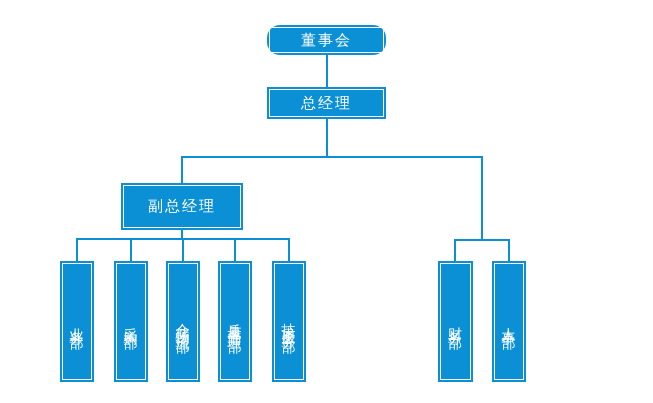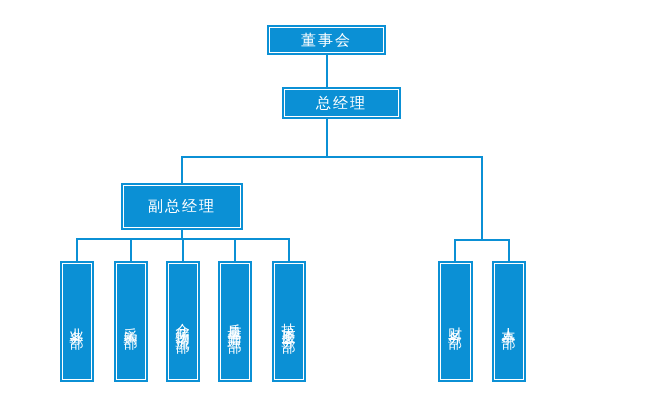--- a/index.html
+++ b/index.html
@@ -44,22 +44,22 @@
     text-orientation: upright;
     font-size: 14px;
     letter-spacing: 4px;
     line-height: 1;
   }
   .line {
     position: absolute;
     background: var(--line);
   }
   
-  .n-board { left: 267px; top: 25px;  width: 119px; height: 30px; }
-  .n-gm    { left: 267px; top: 87px;  width: 119px; height: 32px; margin-left: 15px; }
+  .n-board { left: 267px; top: 25px;  width: 119px; height: 30px; border-radius: 13px; }
+  .n-gm    { left: 267px; top: 87px;  width: 119px; height: 32px; }
   .n-dgm   { left: 121px; top: 183px; width: 122px; height: 47px; }
   .n-d1    { left: 60px;  top: 261px; width: 34px;  height: 121px; }
   .n-d2    { left: 114px; top: 261px; width: 34px;  height: 121px; }
   .n-d3    { left: 166px; top: 261px; width: 34px;  height: 121px; }
   .n-d4    { left: 218px; top: 261px; width: 34px;  height: 121px; }
   .n-d5    { left: 272px; top: 261px; width: 34px;  height: 121px; }
   .n-fin   { left: 438px; top: 261px; width: 35px;  height: 121px; }
   .n-hr    { left: 492px; top: 261px; width: 34px;  height: 121px; }
   
   .l-board-gm   { left: 326px; top: 55px;  width: 2px;   height: 32px; }

